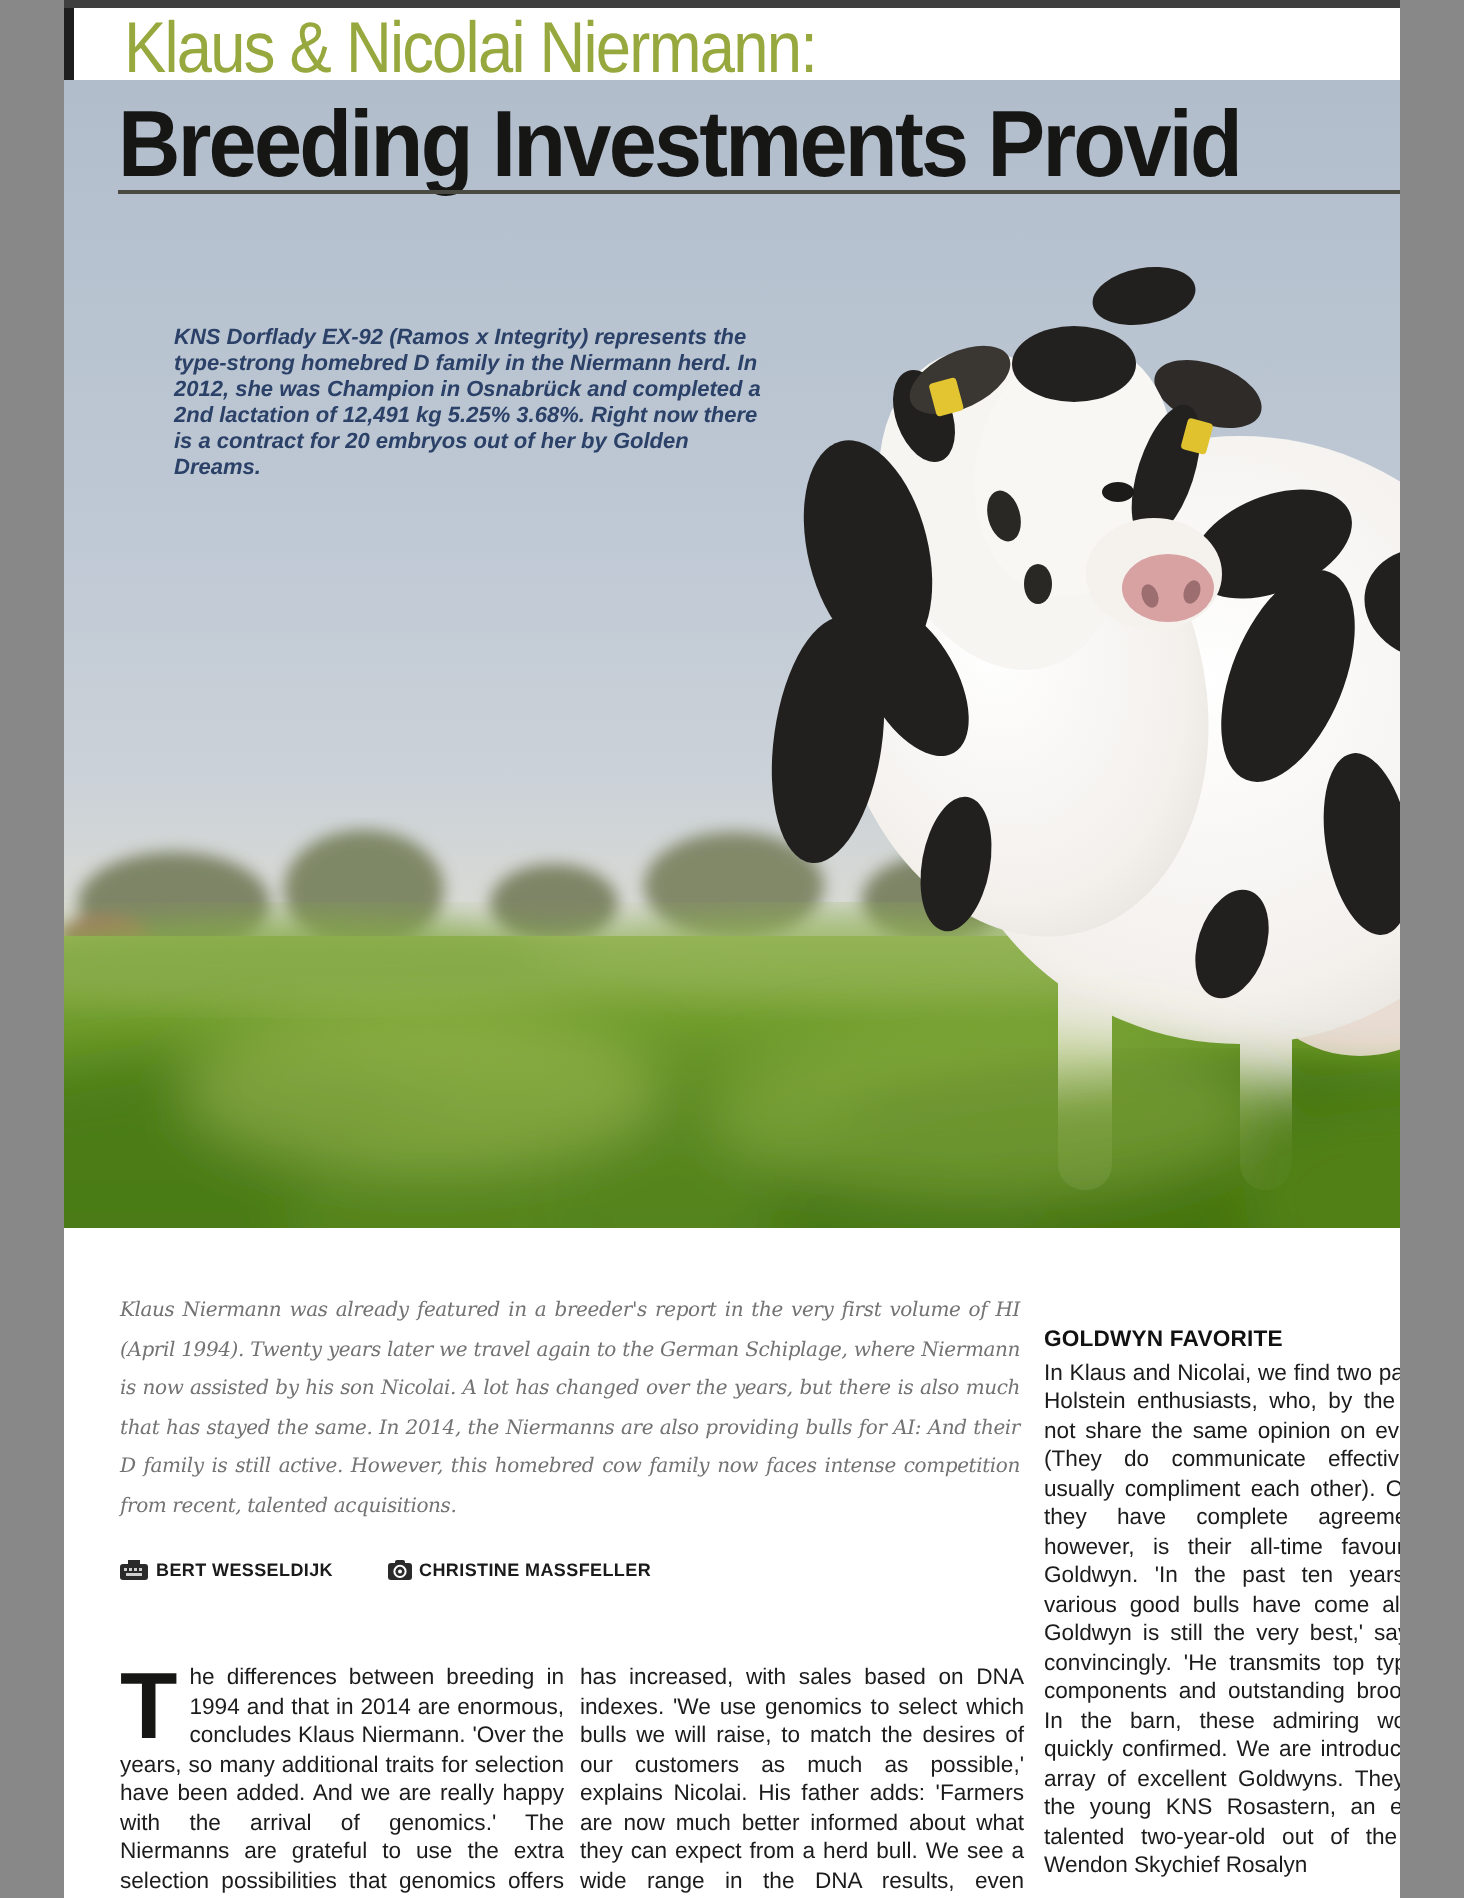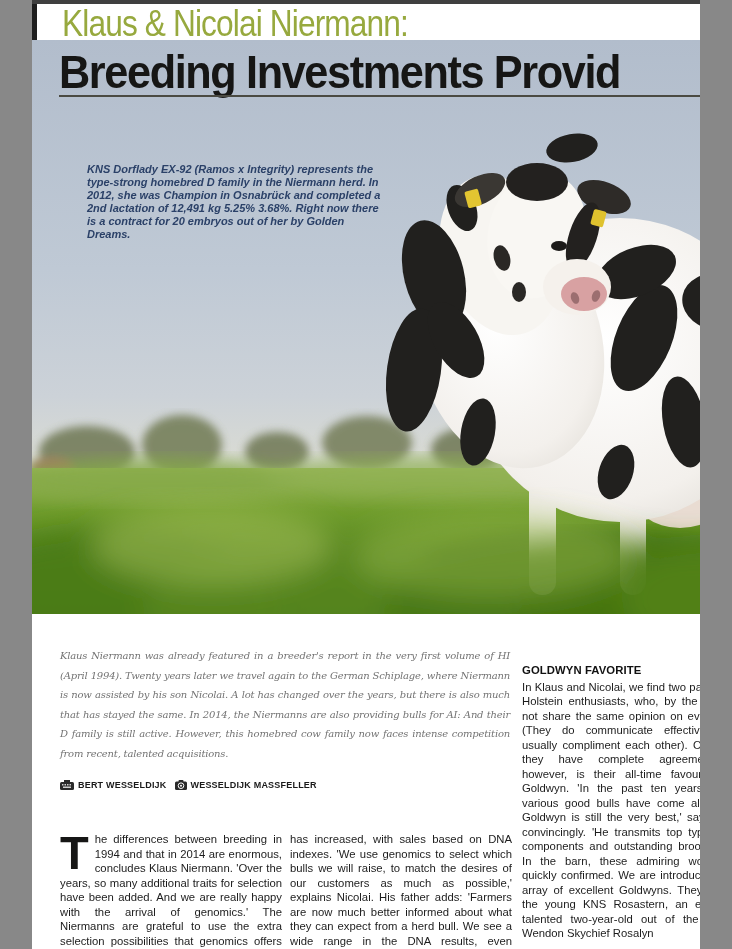--- a/index.html
+++ b/index.html
@@ -47,21 +47,21 @@
     color: #2b4168; font-weight: 700;
   }
   .intro {
     position: absolute; top: 646px; left: 28px; width: 450px;
     font-family: "DejaVu Serif", serif; font-style: italic;
     font-size: 10px; line-height: 19.5px; letter-spacing: -0.2px;
     color: #737373; text-align: justify;
   }
   .byline {
     position: absolute; top: 780px; left: 28px; width: 450px;
-    display: flex; align-items: center; gap: 0;
+    display: flex; align-items: center; gap: 19px;
     font-size: 9px; font-weight: 700; letter-spacing: 0.2px; color: #1a1a1a;
   }
   .byline .credit { display: flex; align-items: center; gap: 4px; margin-right: 8px; }
   .byline svg { display: block; }
   .bodycol {
     position: absolute;
     font-size: 11.3px; line-height: 14.5px; color: #1c1c1c;
     text-align: justify;
   }
   .col-left  { top: 832px; left: 28px;  width: 222px; }
@@ -226,21 +226,21 @@
     </span>
     <span class="credit">
       <span>
         <svg width="12" height="10" viewBox="0 0 12 10">
           <rect x="0" y="1.5" width="12" height="8.5" rx="1.5" fill="#2a2a2a"></rect>
           <rect x="3.5" y="0" width="5" height="2.5" rx="1" fill="#2a2a2a"></rect>
           <circle cx="6" cy="5.7" r="2.8" fill="#2a2a2a" stroke="#ffffff" stroke-width="1"></circle>
           <circle cx="6" cy="5.7" r="1" fill="#ffffff"></circle>
         </svg>
       </span>
-      <span>WESSELDIJK MASSFELLER</span>
+      <span>CHRISTINE MASSFELLER</span>
     </span>
   </div>
 
   <div class="bodycol col-left">
     <span class="dropcap">T</span><span>he differences between breeding in 1994 and that in 2014 are enormous, concludes Klaus Niermann. 'Over the years, so many additional traits for selection have been added. And we are really happy with the arrival of genomics.' The Niermanns are grateful to use the extra selection possibilities that genomics offers them. For example, the demand for herd bulls</span>
   </div>
 
   <div class="bodycol col-mid">
     <span>has increased, with sales based on DNA indexes. 'We use genomics to select which bulls we will raise, to match the desires of our customers as much as possible,' explains Nicolai. His father adds: 'Farmers are now much better informed about what they can expect from a herd bull. We see a wide range in the DNA results, even between full brothers or sisters. For example,</span>
   </div>

